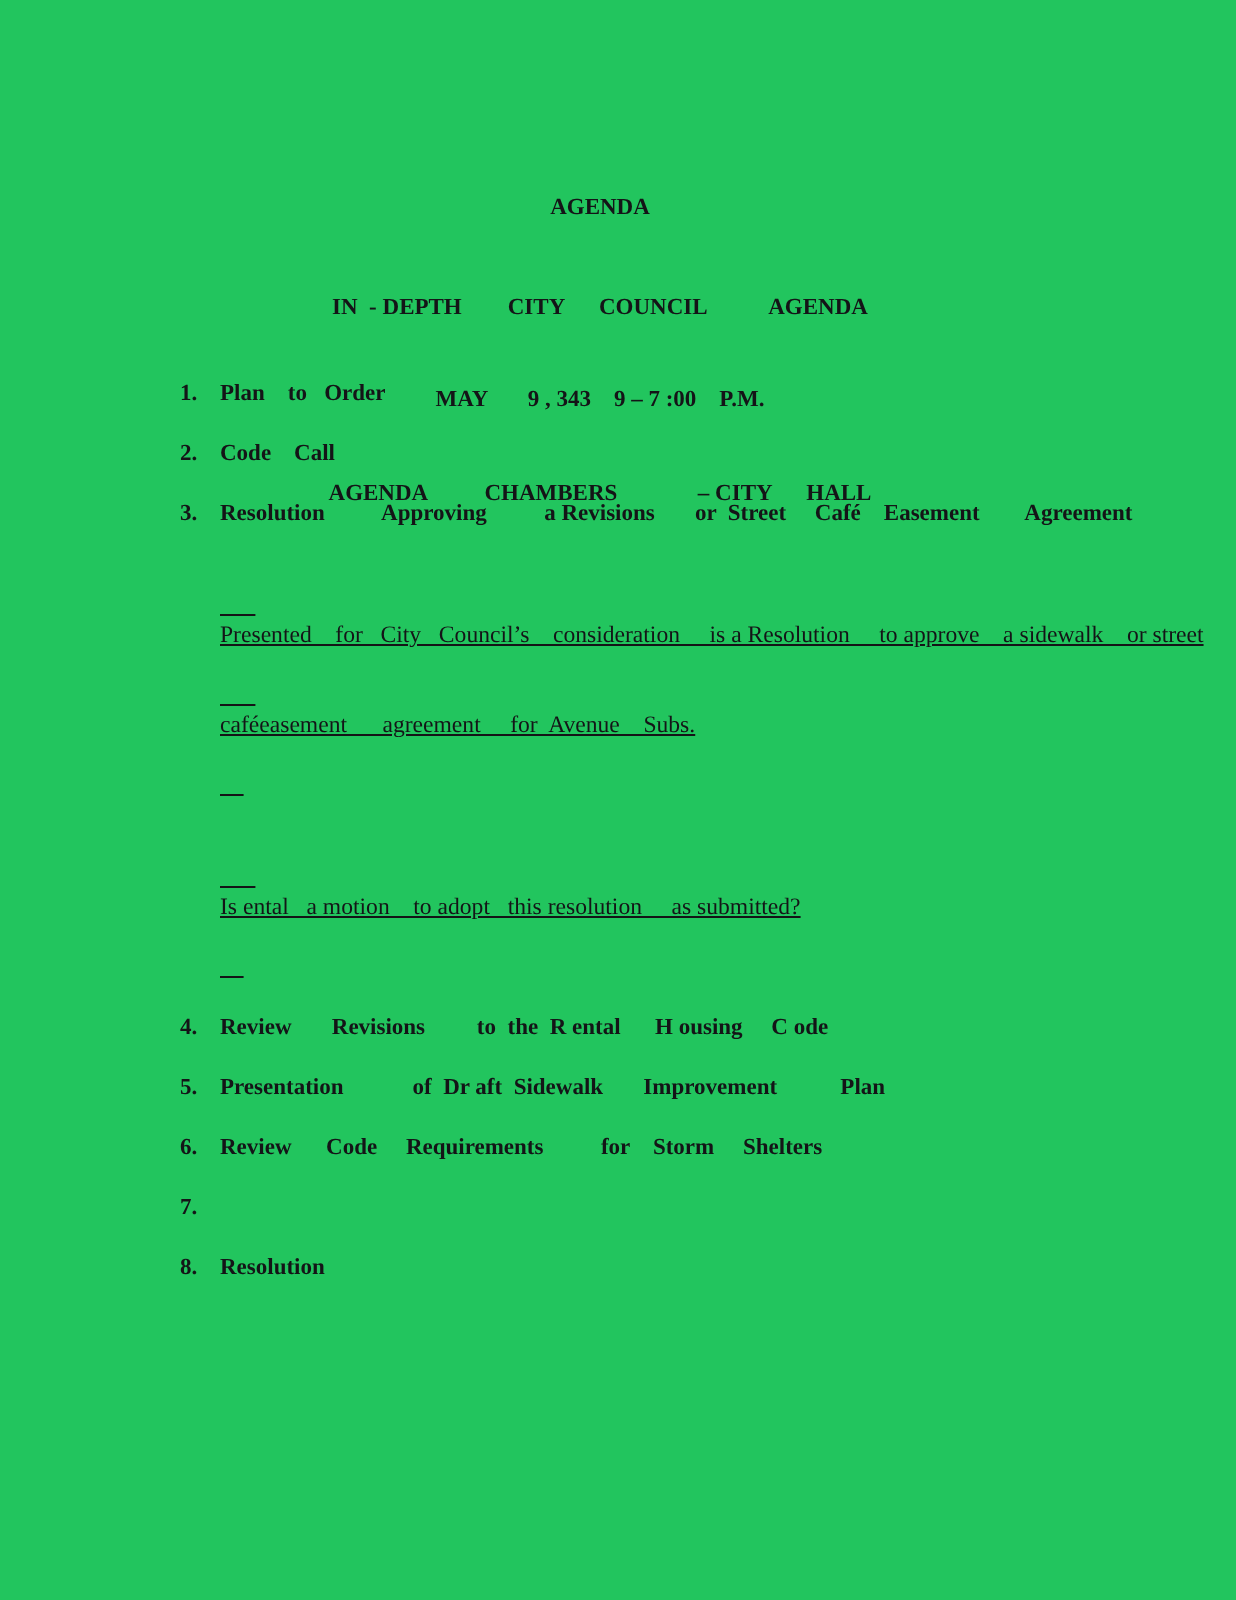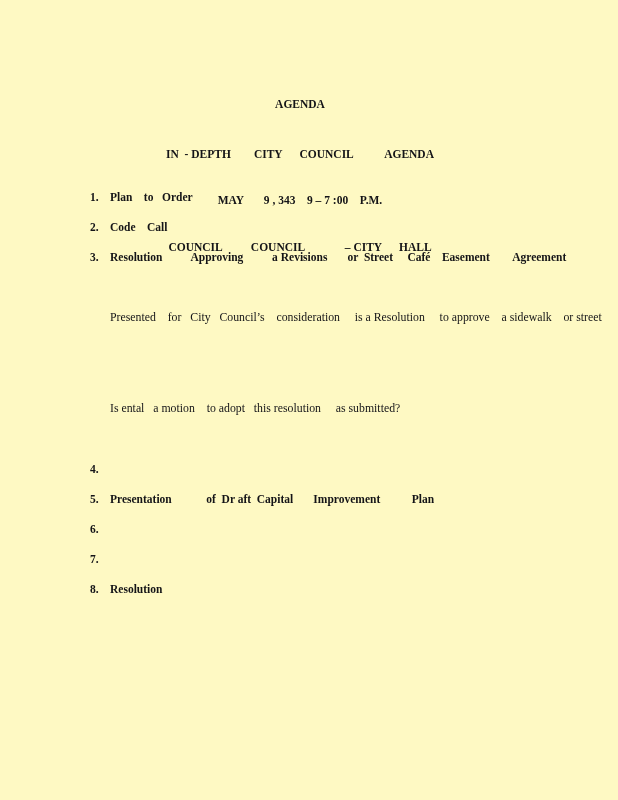--- a/index.html
+++ b/index.html
@@ -1,21 +1,21 @@
 <!DOCTYPE html>
 <html><head>
 <meta charset="utf-8">
 <style>
   html, body { margin: 0; padding: 0; }
   body { background: #ffffff; }
   .page {
     position: relative;
     width: 618px;
     height: 800px;
-    background: #fef9c3;
+    background: #22c55e;
     font-family: "Liberation Serif", serif;
     color: #141417;
     overflow: hidden;
   }
   .doc-header {
     position: absolute;
     top: 66px;
     left: 0;
     width: 600px;
     text-align: center;
@@ -39,32 +39,33 @@
     white-space: pre;
     margin-bottom: 16px;
   }
   .agenda-item .num { flex: 0 0 20px; width: 20px; }
   .para {
     margin: 0 0 16px 20px;
     font-weight: 400;
     font-size: 11.8px;
     line-height: 15px;
     white-space: pre;
+    text-decoration: underline;
   }
 </style>
 </head>
 <body>
 
 <div class="page">
 
   <div class="doc-header">
     <div class="title-line">AGENDA</div>
     <div>IN  - DEPTH        CITY      COUNCIL           AGENDA</div>
     <div>MAY       9 , 343    9 – 7 :00    P.M.</div>
-    <div>COUNCIL          COUNCIL              – CITY      HALL</div>
+    <div>AGENDA          CHAMBERS              – CITY      HALL</div>
   </div>
 
   <div class="agenda-list">
 
     <div class="agenda-item">
       <span class="num">1.</span>
       <span class="txt">Plan    to   Order</span>
     </div>
 
     <div class="agenda-item">
@@ -72,37 +73,40 @@
       <span class="txt">Code    Call</span>
     </div>
 
     <div class="agenda-item">
       <span class="num">3.</span>
       <span class="txt">Resolution          Approving          a Revisions       or  Street     Café    Easement        Agreement</span>
     </div>
 
     <div class="para">
       <div>Presented    for   City   Council’s    consideration     is a Resolution     to approve    a sidewalk    or street</div>
+      <div>caféeasement      agreement     for  Avenue    Subs.</div>
     </div>
 
     <div class="para">
       <div>Is ental   a motion    to adopt   this resolution     as submitted?</div>
     </div>
 
     <div class="agenda-item">
       <span class="num">4.</span>
+      <span class="txt">Review       Revisions         to  the  R ental      H ousing     C ode</span>
     </div>
 
     <div class="agenda-item">
       <span class="num">5.</span>
-      <span class="txt">Presentation            of  Dr aft  Capital       Improvement           Plan</span>
+      <span class="txt">Presentation            of  Dr aft  Sidewalk       Improvement           Plan</span>
     </div>
 
     <div class="agenda-item">
       <span class="num">6.</span>
+      <span class="txt">Review      Code     Requirements          for    Storm     Shelters</span>
     </div>
 
     <div class="agenda-item">
       <span class="num">7.</span>
     </div>
 
     <div class="agenda-item">
       <span class="num">8.</span>
       <span class="txt">Resolution</span>
     </div>

